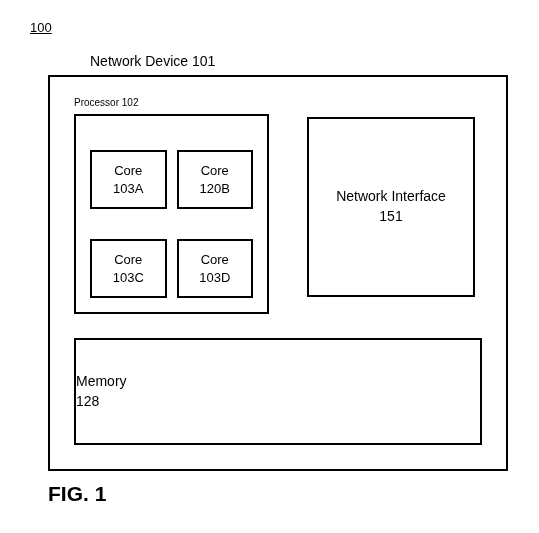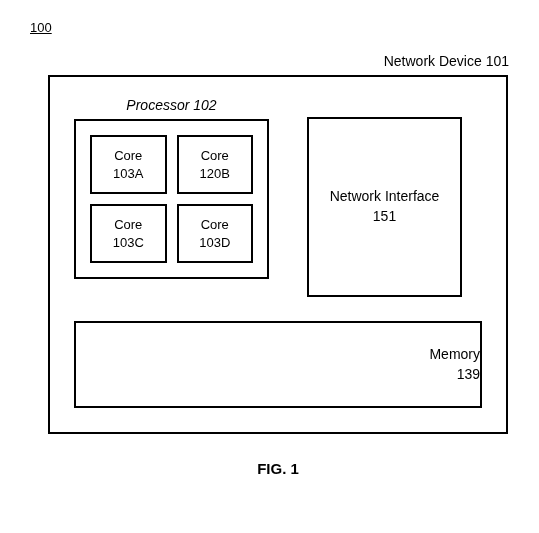--- a/index.html
+++ b/index.html
@@ -11,86 +11,85 @@
     color: #000;
     background: #fff;
     width: 539px;
   }
   .figure-number {
     text-decoration: underline;
     font-size: 13px;
     margin-bottom: 18px;
   }
   .device-label {
-    text-align: right;
+    text-align: left;
     margin-bottom: 6px;
     font-size: 14px;
     margin-left: 60px;
   }
   .device {
     border: 2px solid #000;
     padding: 20px 24px 24px 24px;
     margin-left: 18px;
     width: 460px;
   }
   .top-row {
     display: flex;
     gap: 38px;
     margin-bottom: 24px;
     align-items: flex-start;
   }
   .processor-wrap { }
   .processor-label {
-    text-align: center;
     margin-bottom: 6px;
-    font-size: 14px;
-    font-style: italic;
+    font-size: 10px;
   }
   .processor {
     border: 2px solid #000;
     padding: 14px;
     width: 195px;
   }
   .core-grid {
     display: grid;
     grid-template-columns: 1fr 1fr;
     gap: 10px;
   }
   .core {
     border: 2px solid #000;
     text-align: center;
     padding: 10px 20px;
     line-height: 1.35;
     font-size: 13px;
+    margin-top: 20px;
   }
   .net-if {
     border: 2px solid #000;
-    width: 155px;
+    width: 168px;
     height: 180px;
     display: flex;
     flex-direction: column;
     justify-content: center;
     align-items: center;
     text-align: center;
     line-height: 1.4;
     font-size: 14px;
     margin-top: 20px;
   }
   .memory {
     border: 2px solid #000;
-    text-align: right;
-    padding: 22px 0;
+    text-align: left;
+    padding: 32px 0;
     line-height: 1.4;
     font-size: 14px;
   }
   .fig-caption {
-    text-align: center;
+    text-align: left;
     font-weight: bold;
-    font-size: 15px;
-    margin-top: 26px;
+    font-size: 21px;
+    margin-top: 11px;
     margin-left: 18px;
     width: 460px;
   }
 </style>
 </head>
 <body>
 
 <div class="figure-number">100</div>
 
 <div class="device-label">Network Device 101</div>
@@ -125,18 +124,18 @@
 
     <div class="net-if">
       <span>Network Interface</span>
       <span>151</span>
     </div>
 
   </div>
 
   <div class="memory">
     <span>Memory</span><br>
-    <span>139</span>
+    <span>128</span>
   </div>
 
 </div>
 
 <div class="fig-caption">FIG. 1</div>
 
 </body></html>

